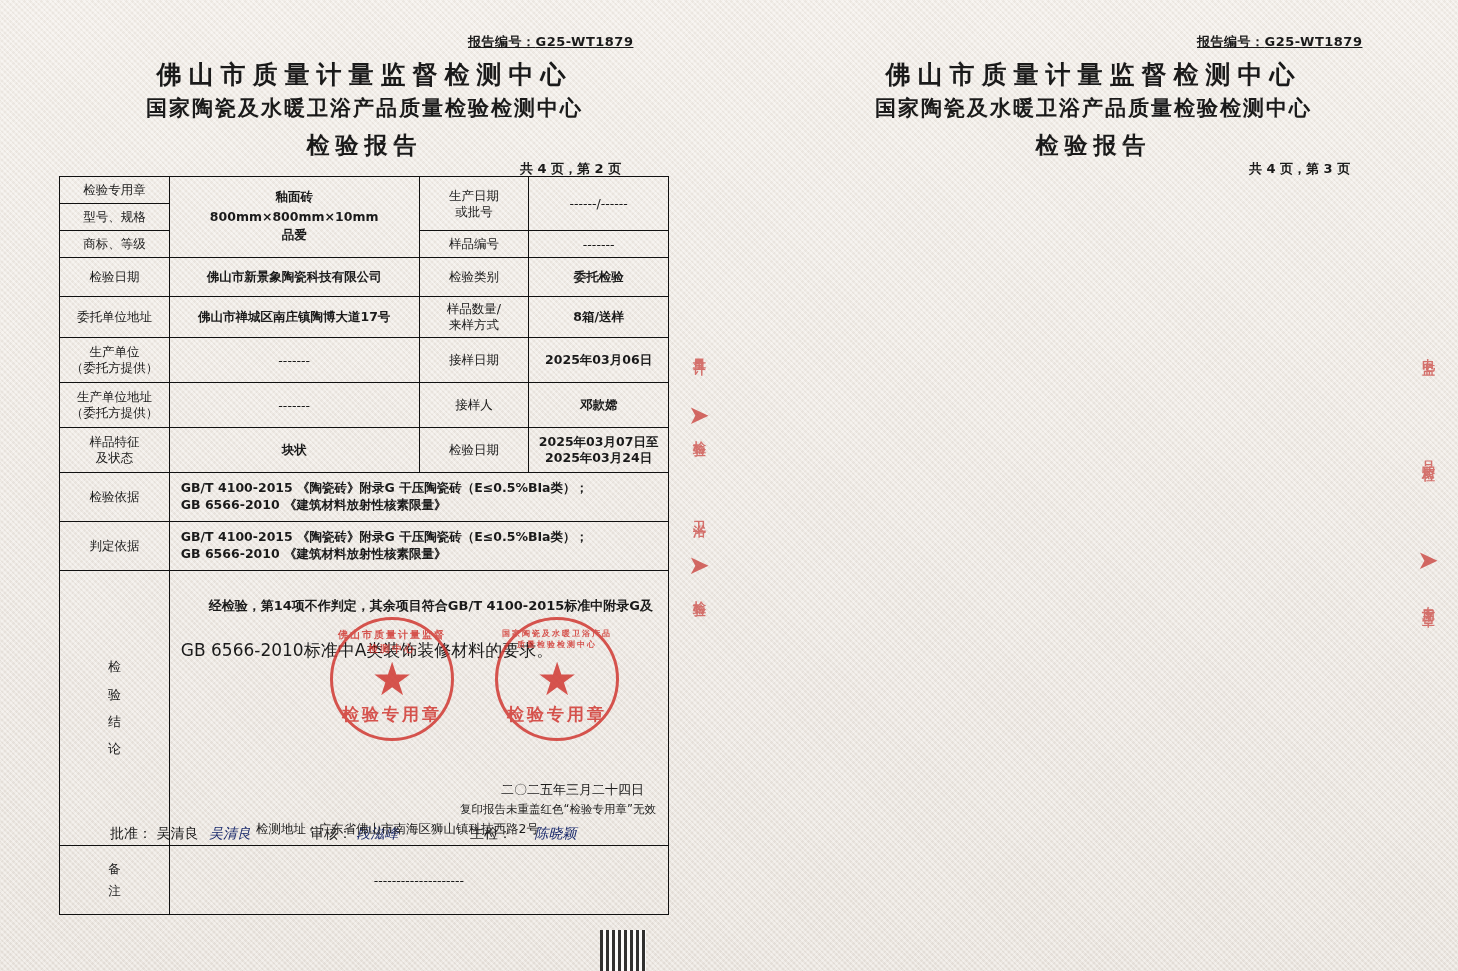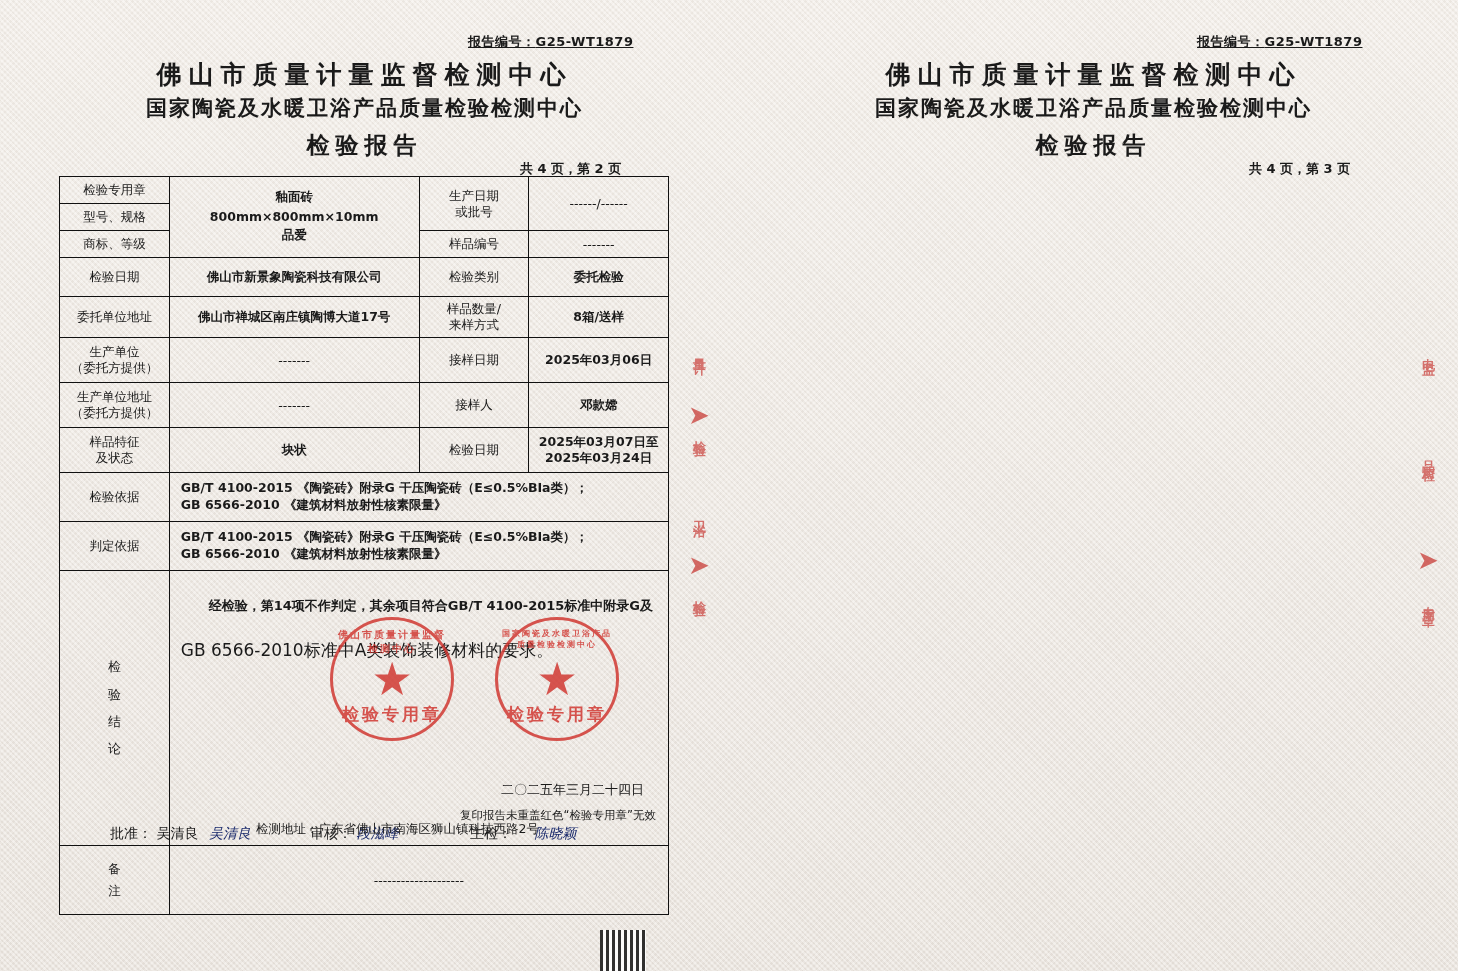--- a/index.html
+++ b/index.html
@@ -171,21 +171,21 @@
         </td>
       </tr>
       <tr>
         <td style="height:270px">
           <div class="vert-label">检<br>验<br>结<br>论</div>
         </td>
         <td colspan="3" class="lft" style="vertical-align:top;position:relative;padding-top:26px;">
           <div style="text-indent:28px;font-size:13px;font-weight:bold;">经检验，第14项不作判定，其余项目符合GB/T 4100-2015标准中附录G及</div>
           <div style="font-size:17px;margin-top:24px;">GB 6566-2010标准中A类装饰装修材料的要求。</div>
           <div style="position:absolute;right:24px;bottom:46px;font-size:13px;">二〇二五年三月二十四日</div>
-          <div style="position:absolute;right:12px;bottom:22px;font-size:11.5px;">复印报告未重盖红色“检验专用章”无效</div>
+          <div style="position:absolute;right:12px;bottom:28px;font-size:11.5px;">复印报告未重盖红色“检验专用章”无效</div>
         </td>
       </tr>
       <tr>
         <td style="height:64px">
           <div style="line-height:1.8">备<br>注</div>
         </td>
         <td colspan="3">--------------------</td>
       </tr>
     </tbody>
       </table>

